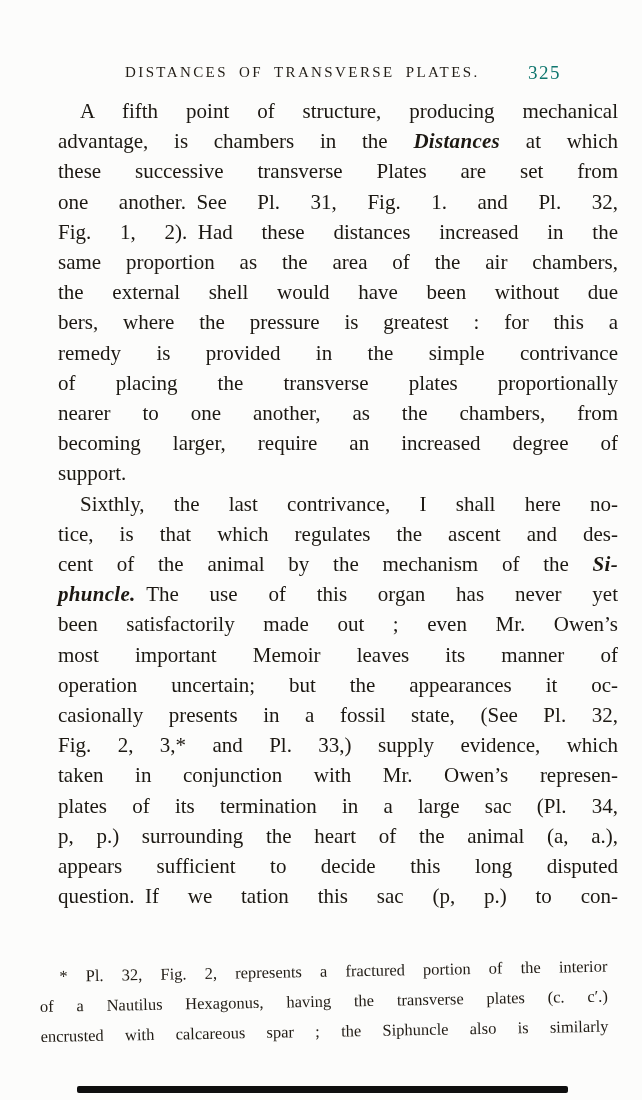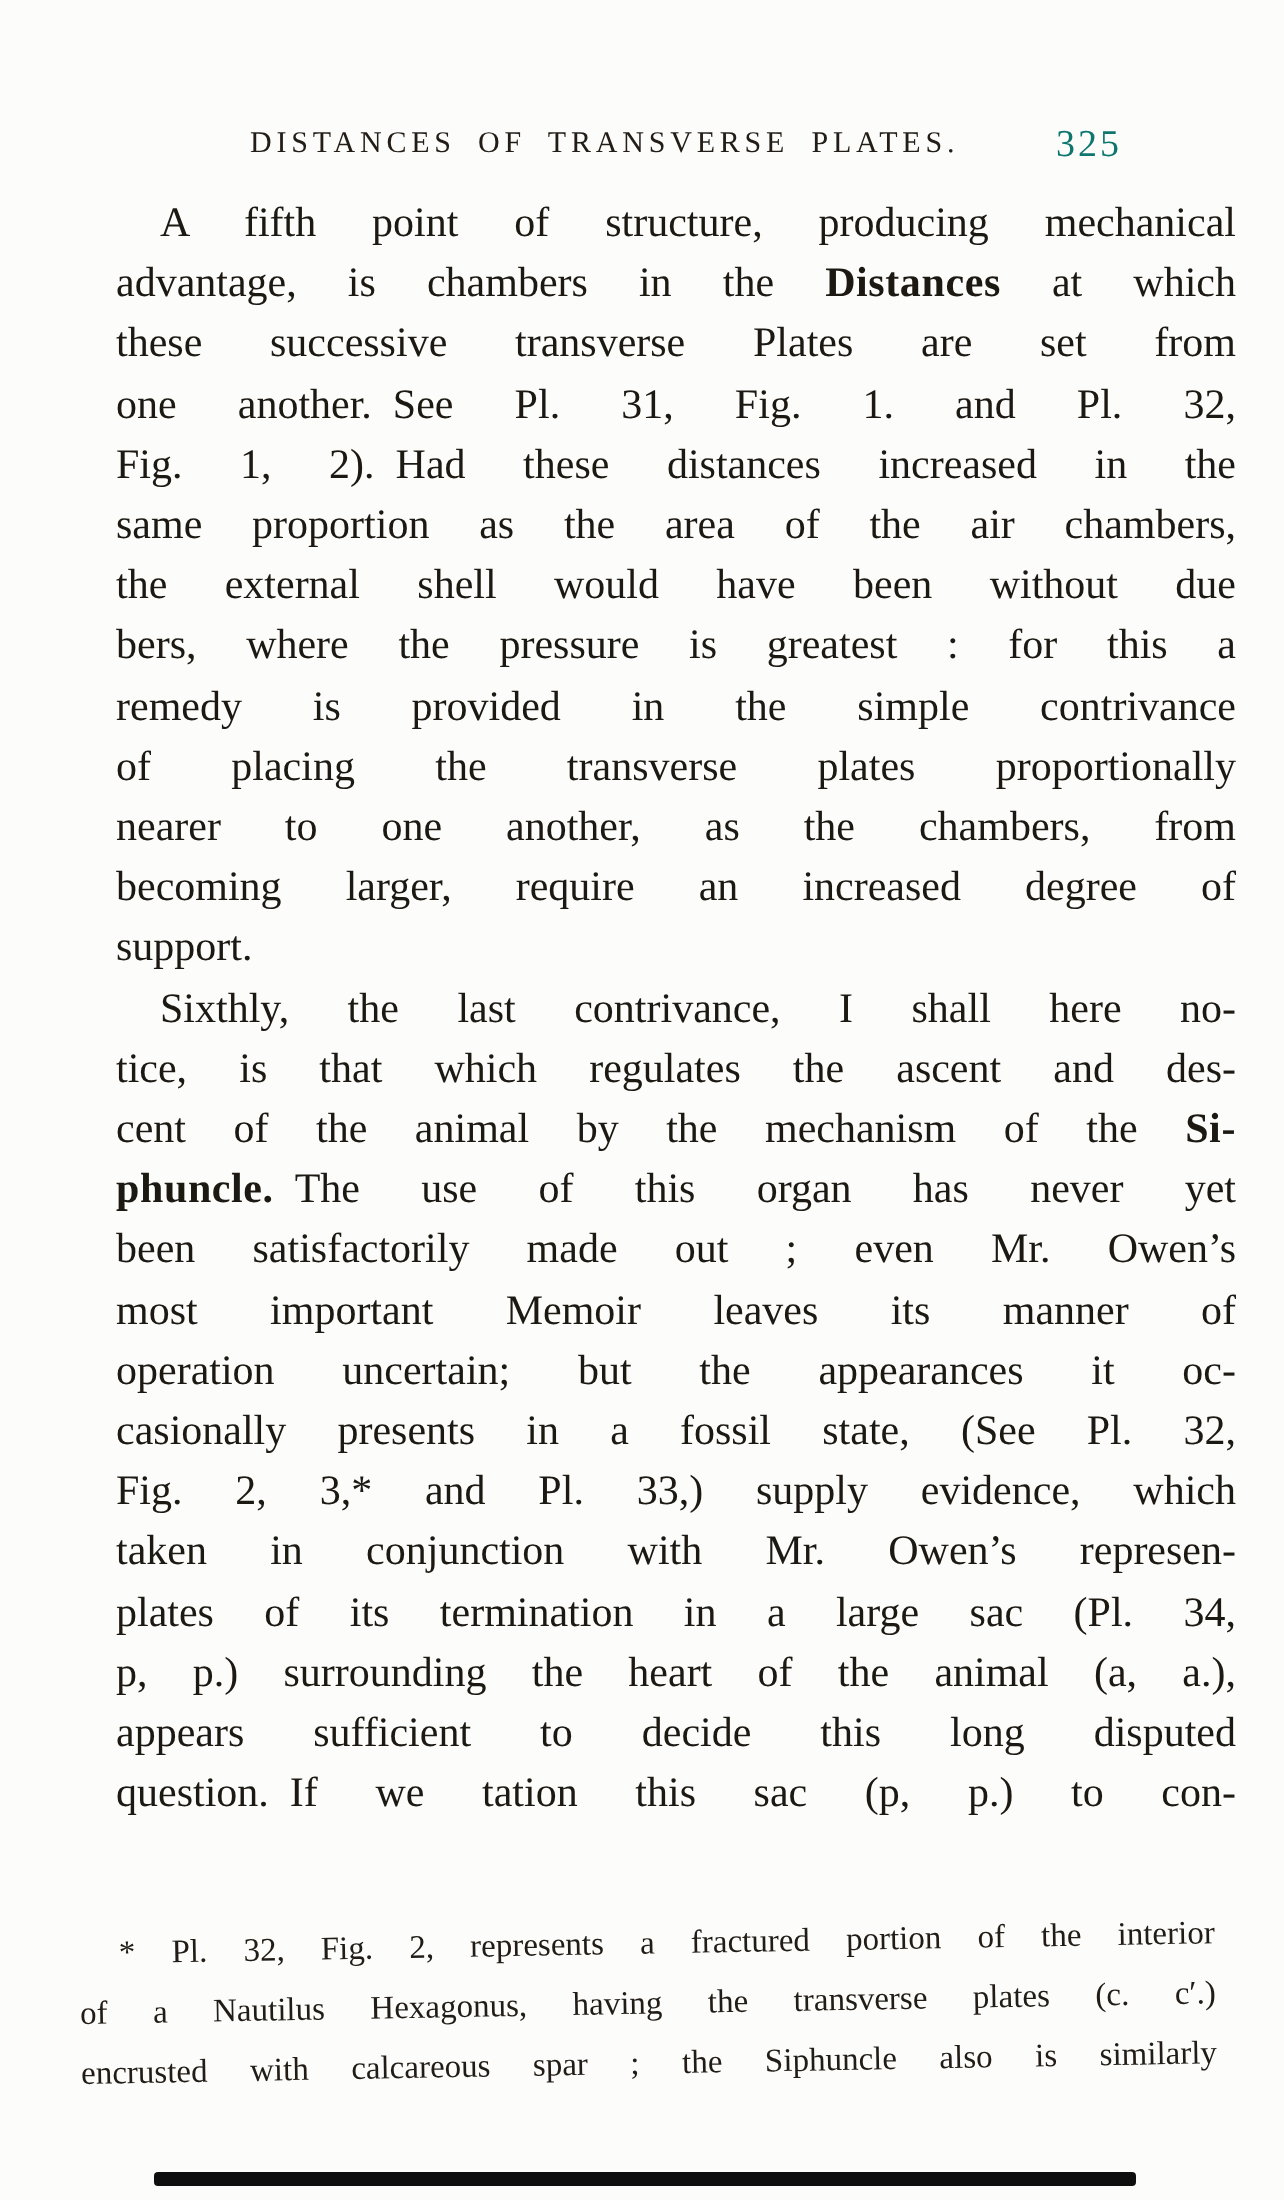--- a/index.html
+++ b/index.html
@@ -54,20 +54,21 @@
   }
   .paragraph { margin: 0; }
   .line {
     text-align: justify;
     text-align-last: justify;
     text-justify: inter-word;
   }
   .line.short { text-align-last: left; }
   .line.first { text-indent: 22px; }
   .line .it {
+    font-style: italic;
     font-weight: 600;
     letter-spacing: 0.3px;
   }
   
   .footnote {
     position: absolute;
     top: 962px;
     left: 40px;
     width: 568px;
     font-size: 16.5px;

